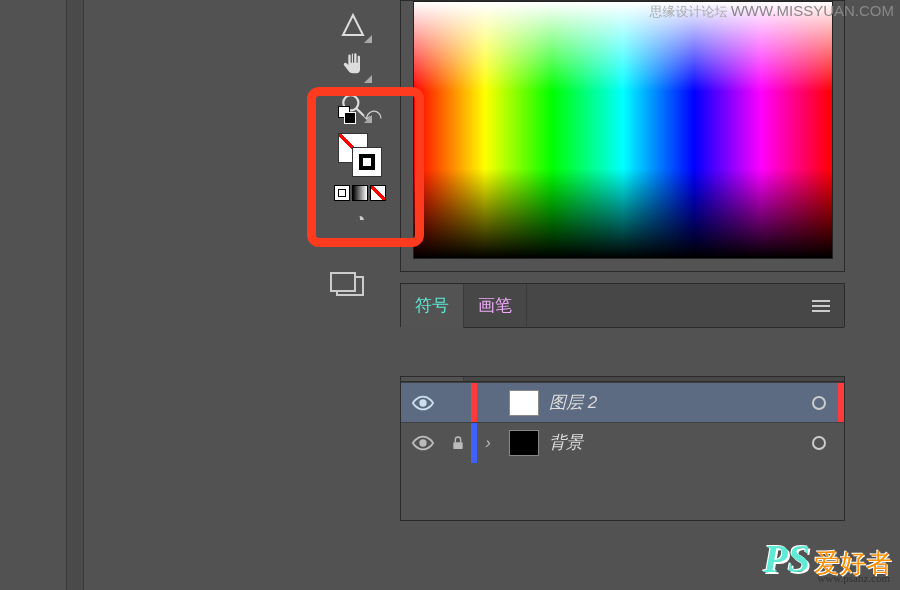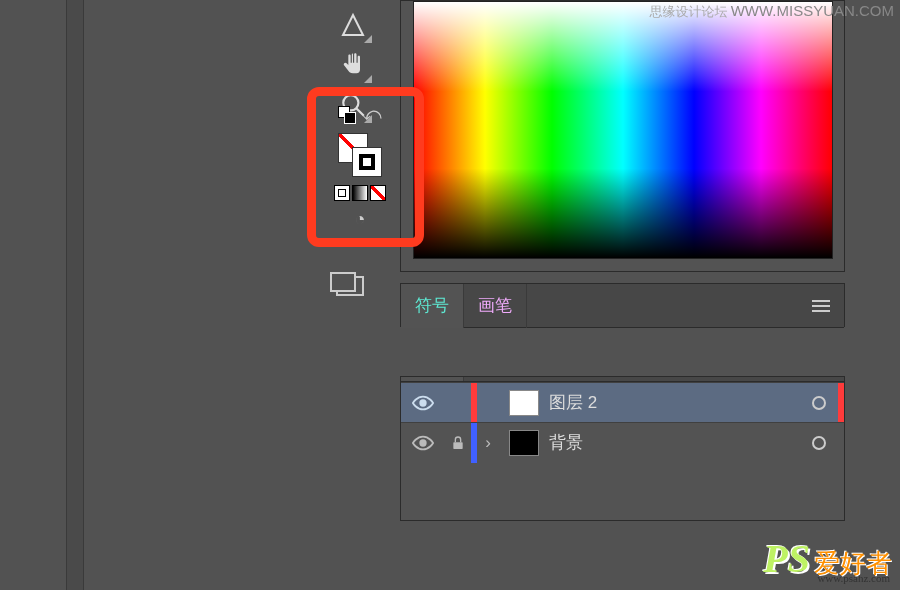--- a/index.html
+++ b/index.html
@@ -40,34 +40,34 @@
   .panel-tabs { display:flex; align-items:center; height:44px; background:#474747; border-bottom:1px solid #2b2b2b;}
   .tab { padding: 0 14px; height:44px; display:flex; align-items:center; color:#f0abfc; font-size:17px; border-right:1px solid #3a3a3a;}
   .tab.active { background:#535353; color:#5eead4; }
   .panel-menu { margin-left:auto; padding:0 14px; color:#ccc; display:flex; flex-direction:column; gap:3px; align-items:center; justify-content:center;}
   .panel-menu span{ display:block; width:18px; height:2px; background:#ccc;}
 
   .pg1 { top: 283px; height:44px;}
   .pg2 { top: 332px; height:44px;margin-top:44px;}
   .pg3 { top: 381px; height:140px;}
 
-  .layer-row { height:40px; display:flex; align-items:center; font-size:17px; color:#ddd; border-top:1px solid #404040; position:relative;}
+  .layer-row { height:40px; display:flex; align-items:center; font-size:17px; color:#ddd; border-top:1px solid #404040; position:relative;font-style:italic;}
   .layer-row.sel { background:#5c6b82;}
   .eye { width:44px; display:flex; justify-content:center; font-size:20px;}
   .lock { width:26px; display:flex; justify-content:center; font-size:16px; color:#bbb;}
   .color-bar { width:6px; height:40px;}
   .expand { width:22px; text-align:center; color:#bbb;}
   .thumb { width:30px; height:26px; border:1px solid #888; margin:0 10px;}
   .thumb.white{ background:#fff;} .thumb.black{ background:#000;}
   .target { position:absolute; right:18px; width:14px; height:14px; border:2px solid #ccc; border-radius:50%;}
 
   .watermark1 { position:absolute; top:2px; right:6px; font-size:13px; color:#aaa; font-family: "SimSun", serif; z-index:60;}
   .watermark1 .url{ font-size:15px; color:#888; font-family:Arial;}
   .watermark2 { position:absolute; bottom:8px; right:8px; z-index:60; font-family:"Microsoft YaHei"; display:flex; align-items:baseline;}
-  .watermark2 .ps { font-size:40px; font-weight:bold; font-style:italic; color:#bef264; text-shadow: 2px 2px 0 #fff, -1px -1px 0 #fff; text-align: center;}
+  .watermark2 .ps { font-size:40px; font-weight:bold; font-style:italic; color:#5eead4; text-shadow: 2px 2px 0 #fff, -1px -1px 0 #fff; text-align: center;}
   .watermark2 .txt { font-size:26px; color:#ff9000; text-shadow: 1px 1px 0 #fff, -1px -1px 0 #fff; margin-left:4px;}
   .watermark2 .url2 { position:absolute; right:2px; bottom:-2px; font-size:11px; color:#333; }
 </style>
 </head>
 <body>
 
 <div class="scrollbar"></div>
 
 <div class="toolbar">
   <div class="tool-btn tool-corner">

